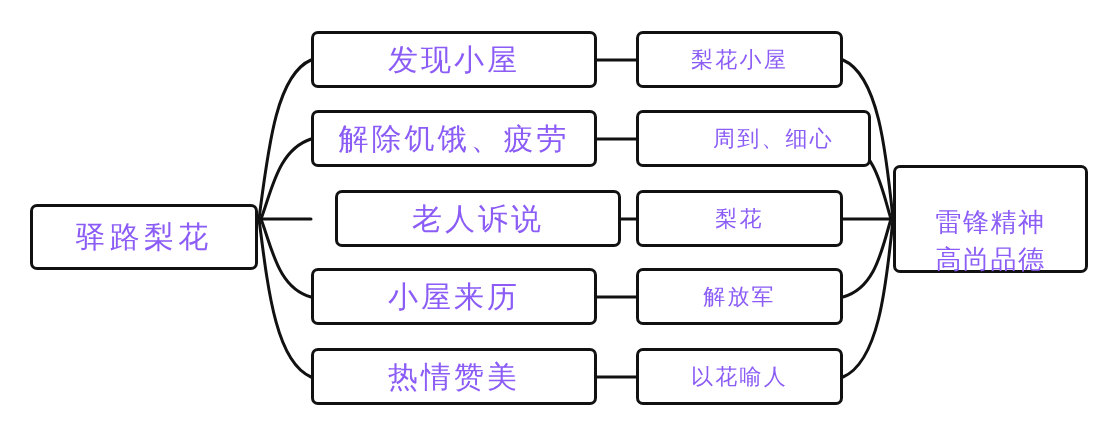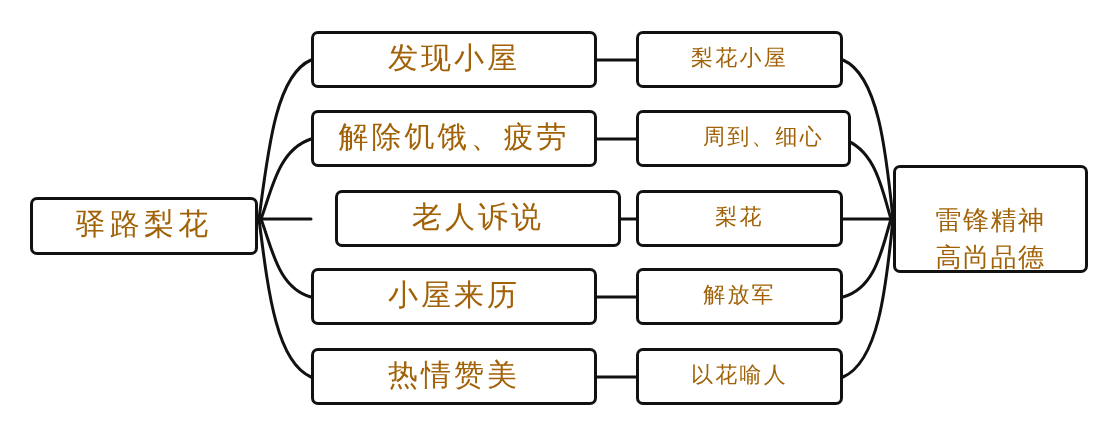--- a/index.html
+++ b/index.html
@@ -33,25 +33,24 @@
     border-radius: 7px;
     background: #ffffff;
     display: flex;
     align-items: center;
     justify-content: center;
     text-align: center;
     z-index: 2;
   }
   .node-label {
     display: block;
-    color: #a16207;
+    color: #8b5cf6;
     line-height: 1.0;
     white-space: pre;
     letter-spacing: 0.06em;
-    font-family: Liberation Mono, monospace;
   }
   .node-root .node-label {
     font-size: 30px;
     letter-spacing: 0.14em;
   }
   .node-mid .node-label {
     font-size: 30px;
     letter-spacing: 0.10em;
   }
   .node-right .node-label {
@@ -86,21 +85,21 @@
       <path d="M 597 377 L 636 377"></path>
 
       <path d="M 843 60 C 878 75 886 150 893 219"></path>
       <path d="M 843 139 C 876 150 882 190 891 219"></path>
       <path d="M 843 219 L 893 219"></path>
       <path d="M 843 297 C 876 288 882 248 891 219"></path>
       <path d="M 843 377 C 878 362 886 290 893 219"></path>
     </g>
   </svg>
 
-  <div class="node node-root" style="left:30px; top:197px; width:228px; height:58px;">
+  <div class="node node-root" style="left:30px; top:204px; width:228px; height:66px;">
     <span class="node-label">驿路梨花</span>
   </div>
 
   <div class="node node-mid" style="left:311px; top:31px; width:286px; height:57px;">
     <span class="node-label">发现小屋</span>
   </div>
   <div class="node node-mid" style="left:311px; top:110px; width:286px; height:57px;">
     <span class="node-label">解除饥饿、疲劳</span>
   </div>
   <div class="node node-mid" style="left:311px; top:190px; width:286px; height:57px;margin-left:24px;">
@@ -109,21 +108,21 @@
   <div class="node node-mid" style="left:311px; top:268px; width:286px; height:57px;">
     <span class="node-label">小屋来历</span>
   </div>
   <div class="node node-mid" style="left:311px; top:348px; width:286px; height:57px;">
     <span class="node-label">热情赞美</span>
   </div>
 
   <div class="node node-right" style="left:636px; top:31px; width:207px; height:57px;">
     <span class="node-label">梨花小屋</span>
   </div>
-  <div class="node node-right" style="left:636px; top:110px; width:215px; height:57px;padding-left:40px;">
+  <div class="node node-right" style="left:636px; top:110px; width:235px; height:57px;padding-left:40px;">
     <span class="node-label">周到、细心</span>
   </div>
   <div class="node node-right" style="left:636px; top:190px; width:207px; height:57px;">
     <span class="node-label">梨花</span>
   </div>
   <div class="node node-right" style="left:636px; top:268px; width:207px; height:57px;">
     <span class="node-label">解放军</span>
   </div>
   <div class="node node-right" style="left:636px; top:348px; width:207px; height:57px;">
     <span class="node-label">以花喻人</span>

